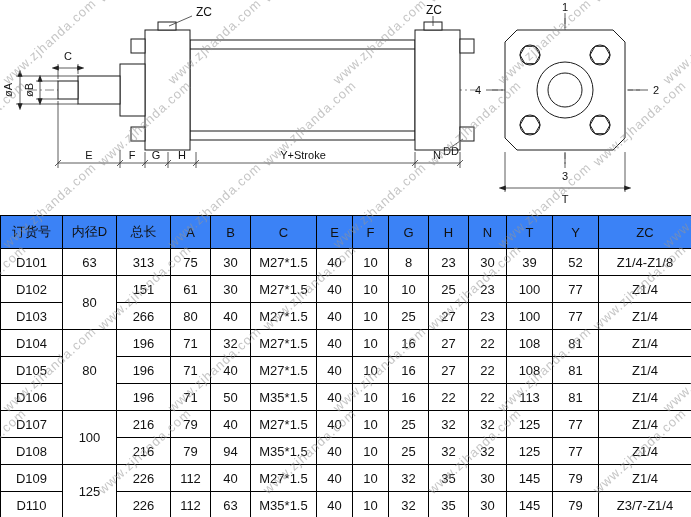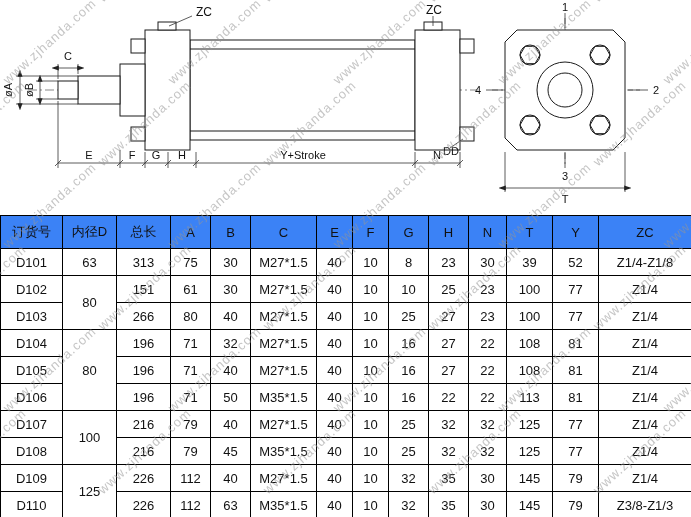--- a/index.html
+++ b/index.html
@@ -308,21 +308,21 @@
           <td>32</td>
           <td>32</td>
           <td>125</td>
           <td>77</td>
           <td>Z1/4</td>
         </tr>
         <tr>
           <td>D108</td>
           <td>216</td>
           <td>79</td>
-          <td>45</td>
+          <td>94</td>
           <td>M35*1.5</td>
           <td>40</td>
           <td>10</td>
           <td>25</td>
           <td>32</td>
           <td>32</td>
           <td>125</td>
           <td>77</td>
           <td>Z1/4</td>
         </tr>
@@ -348,21 +348,21 @@
           <td>112</td>
           <td>63</td>
           <td>M35*1.5</td>
           <td>40</td>
           <td>10</td>
           <td>32</td>
           <td>35</td>
           <td>30</td>
           <td>145</td>
           <td>79</td>
-          <td>Z3/8-Z1/3</td>
+          <td>Z3/7-Z1/4</td>
         </tr>
       </tbody>
   </table>
 
   <div id="watermarks">
       <span style="left: -60px; top: -10px;">www.zjhanda.com</span>
       <span style="left: 105px; top: -10px;">www.zjhanda.com</span>
       <span style="left: 270px; top: -10px;">www.zjhanda.com</span>
       <span style="left: 435px; top: -10px;">www.zjhanda.com</span>
       <span style="left: 600px; top: -10px;">www.zjhanda.com</span>

